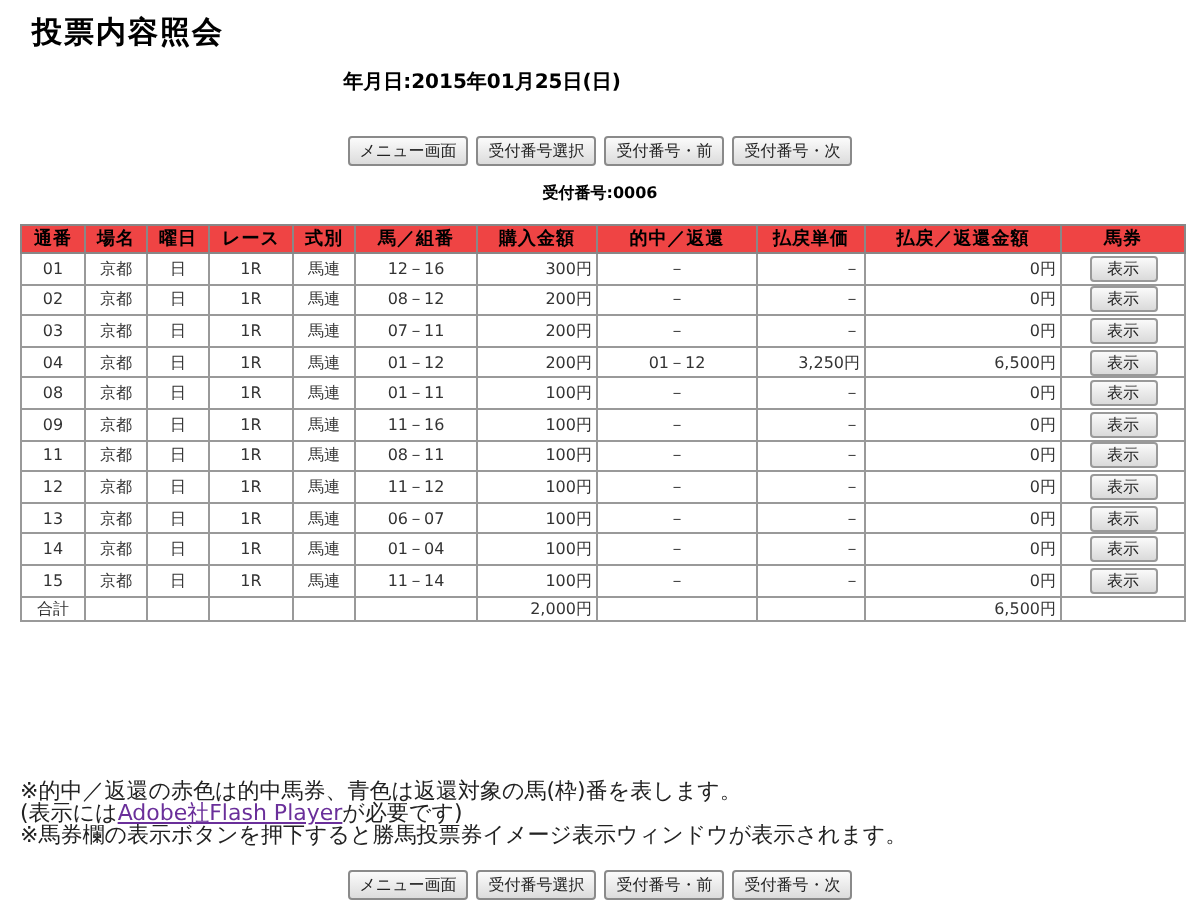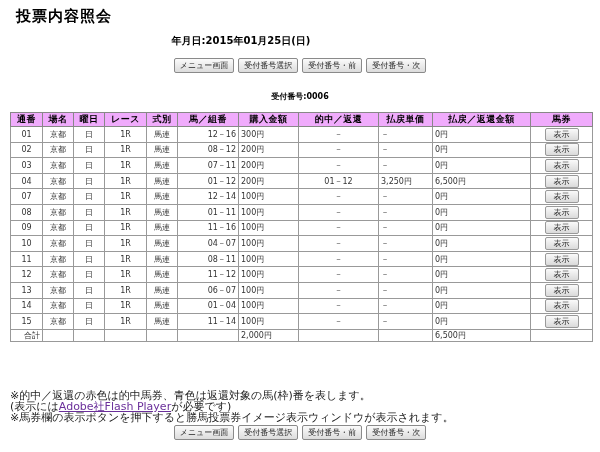--- a/index.html
+++ b/index.html
@@ -2,29 +2,29 @@
 <html><head>
 <meta charset="utf-8">
 <style>
   html, body { margin:0; padding:0; background:#ffffff; }
   body { width:600px; height:452px; overflow:hidden; font-family:"DejaVu Sans", sans-serif; color:#000; position:relative; }
   .title { position:absolute; left:0; width:600px; top:7px; font-size:15px; font-weight:bold; letter-spacing:1px;margin-left:16px; }
   .date { position:absolute; left:0; width:482px; top:34px; text-align:center; font-size:10px; font-weight:bold; }
   .btnbar { position:absolute; left:0; width:600px; text-align:center; font-size:0; }
   .btnbar.top { top:56px; }
   .btnbar.bottom { top:423px; }
-  .btn { display:inline-block; height:13px; line-height:13px; font-size:8px; padding:0 5px; margin:2px 2px; border:1px solid #8a8a8a; border-radius:2px;
+  .btn { display:inline-block; height:13px; line-height:13px; font-size:8px; padding:0 5px; margin:12px 2px; border:1px solid #8a8a8a; border-radius:2px;
          background:linear-gradient(#fbfbfb,#dcdcdc); color:#222; font-family:"DejaVu Sans", sans-serif; vertical-align:top; box-sizing:content-box; }
   .receipt { position:absolute; left:0; width:600px; top:91px; text-align:center; font-size:8px; font-weight:bold; }
   table.bets { position:absolute; left:10px; top:112px; width:582px; border-collapse:collapse; border:1px solid #888; font-size:8px; table-layout:fixed; }
-  table.bets th { background:#f0abfc; font-weight:bold; font-size:9px; height:12px; padding:0; border:1px solid #888; text-align:center; letter-spacing:0.5px; }
+  table.bets th { background:#ef4444; font-weight:bold; font-size:9px; height:12px; padding:0; border:1px solid #888; text-align:center; letter-spacing:0.5px; }
   table.bets td { height:14.6px; padding:0 2px; border:1px solid #999; color:#333; white-space:nowrap; }
   td.c { text-align:center; }
-  td.r { text-align:left; }
-  td.l { text-align:right; }
+  td.r { text-align:right; }
+  td.l { text-align:center; }
   td.hit { color:#d02020; }
   .showbtn { display:inline-block; height:11px; line-height:11px; font-size:8px; padding:0 8px; border:1px solid #999; border-radius:2px;
              background:linear-gradient(#fafafa,#dadada); color:#222; }
   tr.total td { height:11px; }
   .notes { position:absolute; left:10px; top:390px; font-size:11px; line-height:11px; color:#222; }
   .notes a { color:#6a2f9a; text-decoration:underline; }
 </style>
 </head>
 <body>
 
@@ -116,65 +116,39 @@
         <td class="c">1R</td>
         <td class="c">馬連</td>
         <td class="l">01－12</td>
         <td class="r">200円</td>
         <td class="c hit">01－12</td>
         <td class="r">3,250円</td>
         <td class="r">6,500円</td>
         <td class="c"><span class="showbtn">表示</span></td>
       </tr>
       <tr>
-        <td class="c">07</td>
-        <td class="c">京都</td>
-        <td class="c">日</td>
-        <td class="c">1R</td>
-        <td class="c">馬連</td>
-        <td class="l">12－14</td>
-        <td class="r">100円</td>
-        <td class="c">－</td>
-        <td class="r">－</td>
-        <td class="r">0円</td>
-        <td class="c"><span class="showbtn">表示</span></td>
-      </tr>
-      <tr>
         <td class="c">08</td>
         <td class="c">京都</td>
         <td class="c">日</td>
         <td class="c">1R</td>
         <td class="c">馬連</td>
         <td class="l">01－11</td>
         <td class="r">100円</td>
         <td class="c">－</td>
         <td class="r">－</td>
         <td class="r">0円</td>
         <td class="c"><span class="showbtn">表示</span></td>
       </tr>
       <tr>
         <td class="c">09</td>
         <td class="c">京都</td>
         <td class="c">日</td>
         <td class="c">1R</td>
         <td class="c">馬連</td>
         <td class="l">11－16</td>
-        <td class="r">100円</td>
-        <td class="c">－</td>
-        <td class="r">－</td>
-        <td class="r">0円</td>
-        <td class="c"><span class="showbtn">表示</span></td>
-      </tr>
-      <tr>
-        <td class="c">10</td>
-        <td class="c">京都</td>
-        <td class="c">日</td>
-        <td class="c">1R</td>
-        <td class="c">馬連</td>
-        <td class="l">04－07</td>
         <td class="r">100円</td>
         <td class="c">－</td>
         <td class="r">－</td>
         <td class="r">0円</td>
         <td class="c"><span class="showbtn">表示</span></td>
       </tr>
       <tr>
         <td class="c">11</td>
         <td class="c">京都</td>
         <td class="c">日</td>

